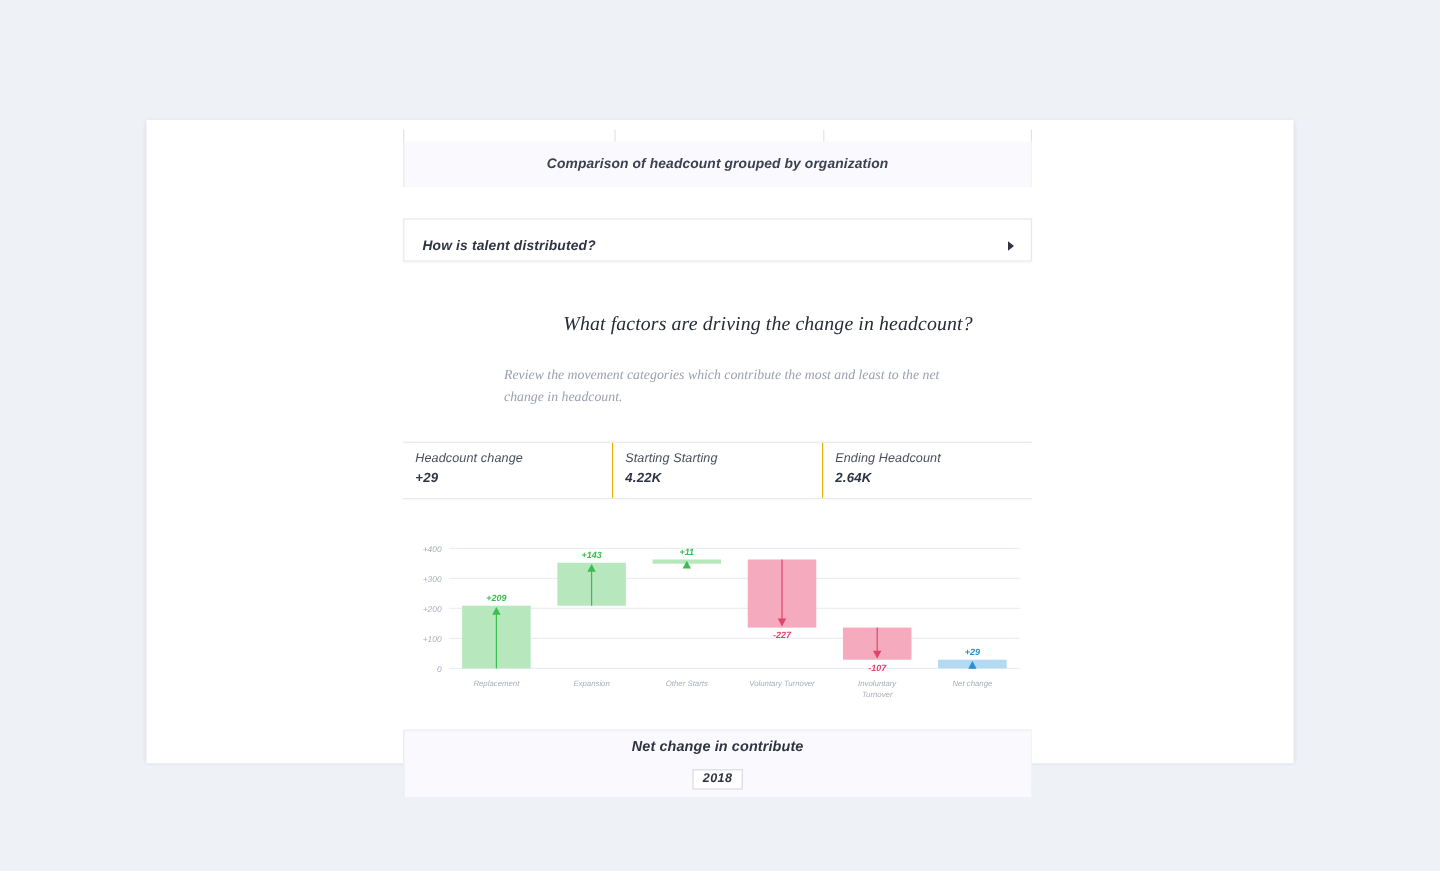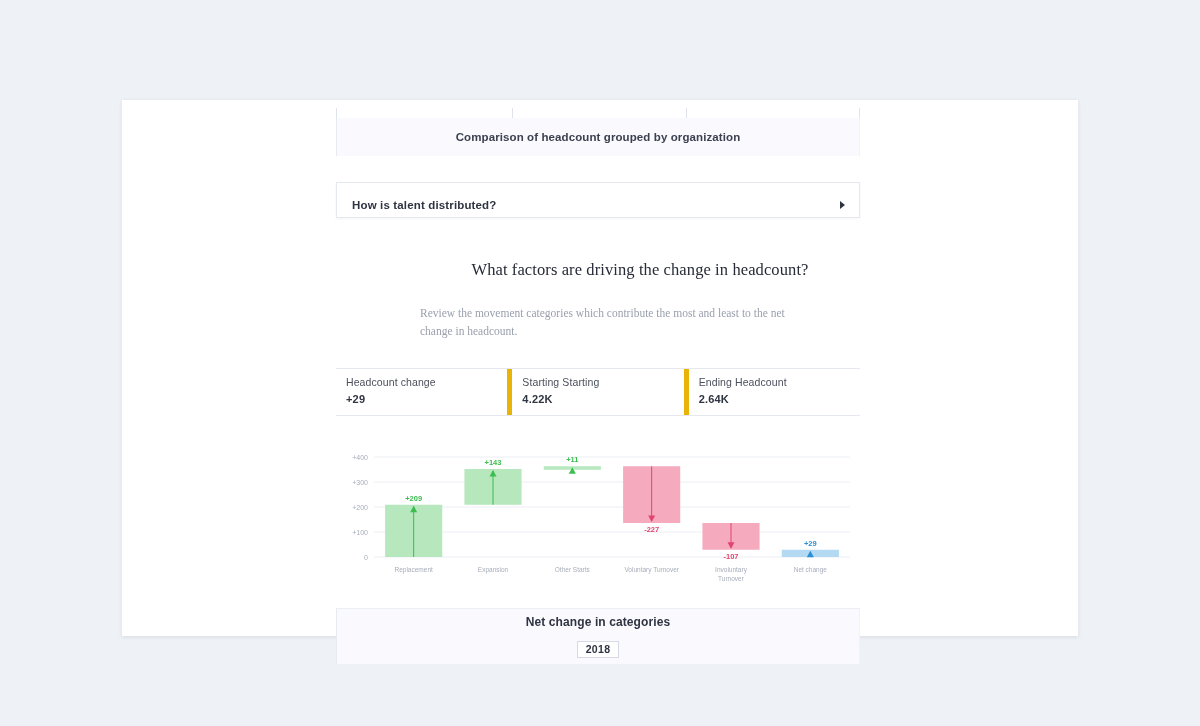--- a/index.html
+++ b/index.html
@@ -9,20 +9,21 @@
     font-family: "Liberation Sans", sans-serif;
     overflow: hidden;
   }
 
   #card {
     position: absolute;
     left: 122px; top: 100px;
     width: 956px; height: 536px;
     background: #ffffff;
     box-shadow: 0 1px 4px rgba(40,50,70,.10);
+    font-style: italic;
   }
 
   #content {
     position: absolute;
     left: 214px; top: 8px;
     width: 524px;
   }
 
   
   .tickrow { position: relative; height: 10px; }
@@ -86,21 +87,21 @@
   .kpis {
     margin-top: 28px;
     display: flex;
     border-top: 1px solid #e6e8ef;
     border-bottom: 1px solid #e6e8ef;
     height: 48px;
   }
   .kpi {
     flex: 1;
     padding: 7px 0 0 10px;
-    border-right: 5px solid #eab308;
+    border-right: 1px solid #eab308;
   }
   .kpi:last-child { border-right: none; }
   .kpi-label { font-size: 10.5px; color: #4a4f5c; letter-spacing: .1px; }
   .kpi-value {
     margin-top: 5px;
     font-size: 11px; color: #2f3442; font-weight: bold;
     letter-spacing: .2px;
   }
 
   
@@ -212,18 +213,18 @@
           <text x="395" y="139" text-anchor="middle" font-size="6.5" fill="#a7adba" font-family="&quot;Liberation Sans&quot;, sans-serif">Turnover</text>
           <rect x="445.7733333333333" y="107.75" width="57.12" height="7.25" fill="#b3daf2"></rect>
           <line x1="474.3333333333333" x2="474.3333333333333" y1="109.75" y2="115" stroke="#2a8fd4" stroke-width="1"></line>
           <polygon points="470.8333333333333,115.25 477.8333333333333,115.25 474.3333333333333,108.75" fill="#2a8fd4"></polygon>
           <text x="474.3333333333333" y="103.75" text-anchor="middle" font-size="7.5" fill="#2a8fd4" font-weight="bold" font-family="&quot;Liberation Sans&quot;, sans-serif">+29</text>
           <text x="474.3333333333333" y="130" text-anchor="middle" font-size="6.5" fill="#a7adba" font-family="&quot;Liberation Sans&quot;, sans-serif">Net change</text>
         </svg>
     </div>
 
     <div class="footer">
-      <div class="footer-title">Net change in categories</div>
+      <div class="footer-title">Net change in contribute</div>
       <div class="chip">2018</div>
     </div>
 
   </div>
 </div>
 
 </body></html>

